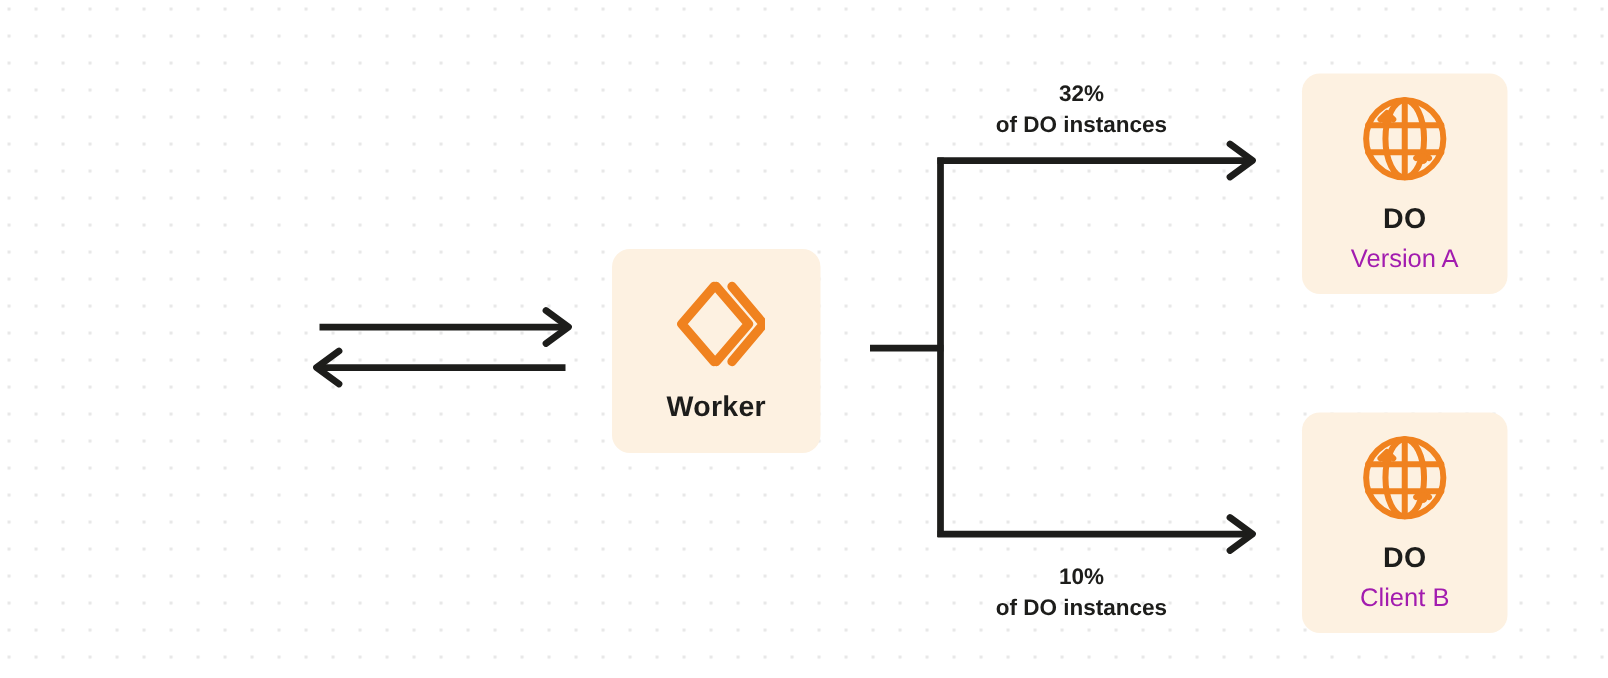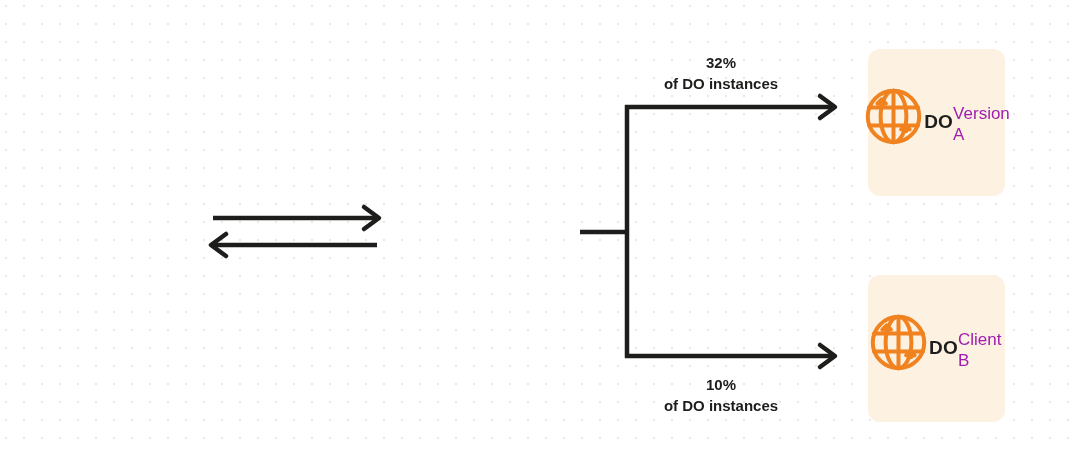--- a/index.html
+++ b/index.html
@@ -22,21 +22,21 @@
     background-image: radial-gradient(circle at 1px 1px, #e8e8e8 1.1px, rgba(255,255,255,0) 1.4px);
     background-size: 18px 18px;
     background-position: 5px 5px;
   }
 
   
   .node {
     position: absolute;
     border-radius: 12px;
     display: flex;
-    flex-direction: row;
+    flex-direction: column;
     align-items: center;
     justify-content: center;
     box-sizing: border-box;
   }
 
   .node-client {
     left: 42px;
     top: 167px;
     width: 143px;
     height: 134px;
@@ -150,20 +150,33 @@
       <polyline points="820,96 835,107 820,118" fill="none" stroke="#1d1d1b" stroke-width="4.5" stroke-linecap="round" stroke-linejoin="round"></polyline>
     </g>
 
     <g>
       <line x1="625" y1="356" x2="833" y2="356" stroke="#1d1d1b" stroke-width="4.5" stroke-linecap="butt"></line>
       <polyline points="820,345 835,356 820,367" fill="none" stroke="#1d1d1b" stroke-width="4.5" stroke-linecap="round" stroke-linejoin="round"></polyline>
     </g>
   </svg>
 
 
+  <div class="node node-worker">
+    <span class="icon-slot icon-worker">
+      <svg width="64" height="62" viewBox="0 0 64 62" aria-hidden="true">
+
+        <polyline points="30,6 8.5,31 30,56" fill="none" stroke="#f0821f" stroke-width="6.2" stroke-linecap="round" stroke-linejoin="round"></polyline>
+
+        <polyline points="31.5,6 53,31 31.5,56" fill="none" stroke="#f0821f" stroke-width="6.2" stroke-linecap="round" stroke-linejoin="round"></polyline>
+
+        <polyline points="42,6 63,31 42,56" fill="none" stroke="#f0821f" stroke-width="6.2" stroke-linecap="round" stroke-linejoin="round"></polyline>
+      </svg>
+    </span>
+    <span class="node-title">Worker</span>
+  </div>
 
   <div class="node node-do-a">
     <span class="icon-slot icon-globe">
       <svg width="61" height="61" viewBox="0 0 64 64" aria-hidden="true">
         <g fill="none" stroke="#f0821f" stroke-width="4.2" stroke-linecap="round" stroke-linejoin="round">
           <circle cx="32" cy="32" r="27"></circle>
           <ellipse cx="32" cy="32" rx="13.5" ry="27"></ellipse>
           <line x1="32" y1="5" x2="32" y2="59"></line>
           <line x1="6.4" y1="22.5" x2="57.6" y2="22.5"></line>
           <line x1="6.4" y1="41.5" x2="57.6" y2="41.5"></line>

